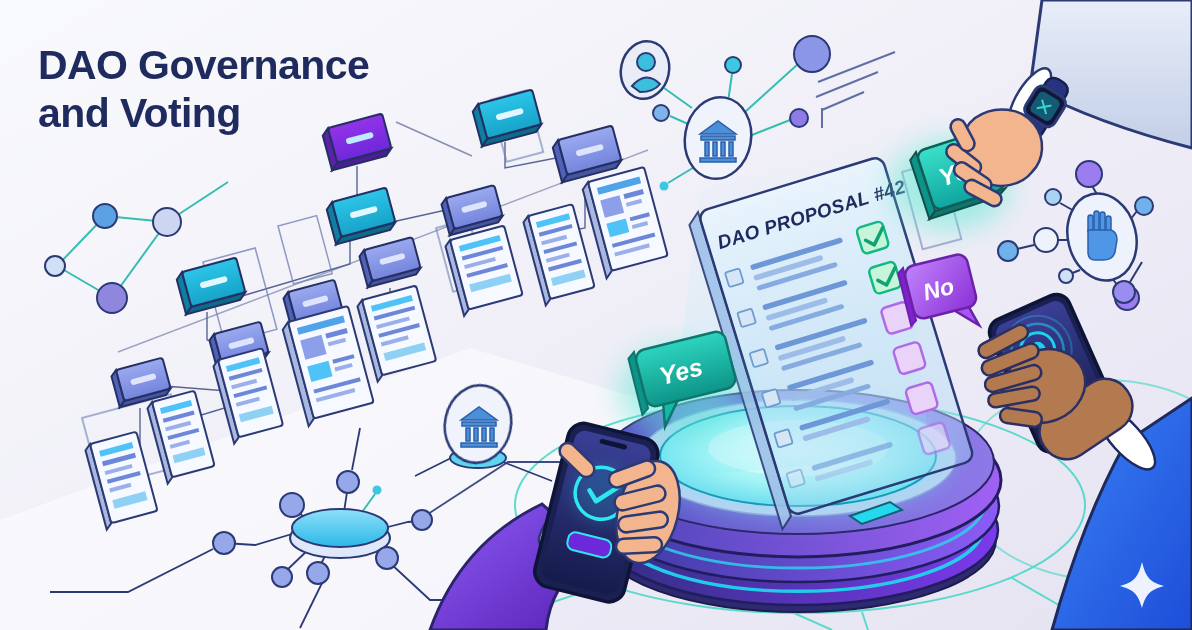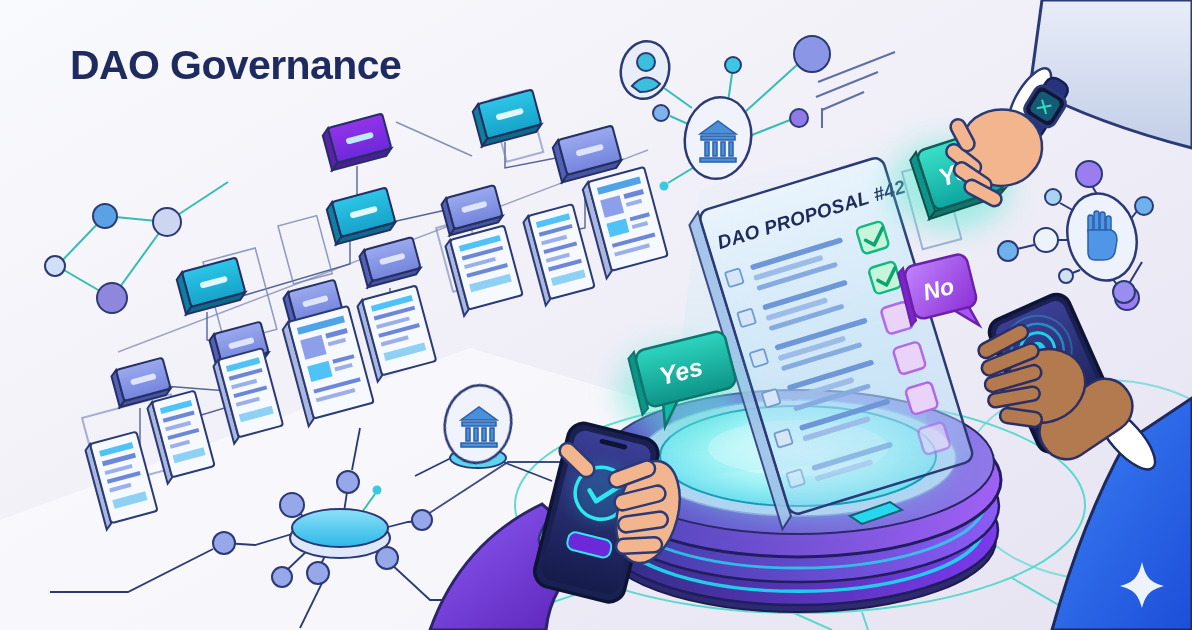--- a/index.html
+++ b/index.html
@@ -3,21 +3,21 @@
 <meta charset="utf-8">
 <style>
   html,body{margin:0;padding:0;background:#dddde8;}
   #stage{
     position:relative;width:1192px;height:630px;overflow:hidden;
     font-family:"Liberation Sans",sans-serif;
     background:linear-gradient(150deg,#f9fafd 0%,#f1f0f8 45%,#e6e3f2 100%);
   }
   #stage svg{position:absolute;left:0;top:0;}
   .title{
-    position:absolute;left:70px;top:42px;
+    position:absolute;left:38px;top:42px;
     font-size:41px;font-weight:800;color:#1f2b5e;
     line-height:1.17;letter-spacing:-0.6px;
   }
   .title div{white-space:nowrap;}
 </style>
 </head>
 <body>
 
 <div id="stage">
 
@@ -614,15 +614,16 @@
     <rect x="1000" y="410" width="42" height="15" rx="7.5" transform="rotate(8 1021 417)"></rect>
   </g>
 </g>
 
 <path d="M1142,562 C1146,578 1150,582 1164,586 C1150,590 1146,594 1142,608 C1138,594 1134,590 1120,586 C1134,582 1138,578 1142,562 Z" fill="#ffffff" opacity="0.92"></path>
 
 </svg>
 
 <div class="title">
   <div>DAO Governance</div>
+  <div>and Voting</div>
 </div>
 
 </div>
 
 </body></html>

